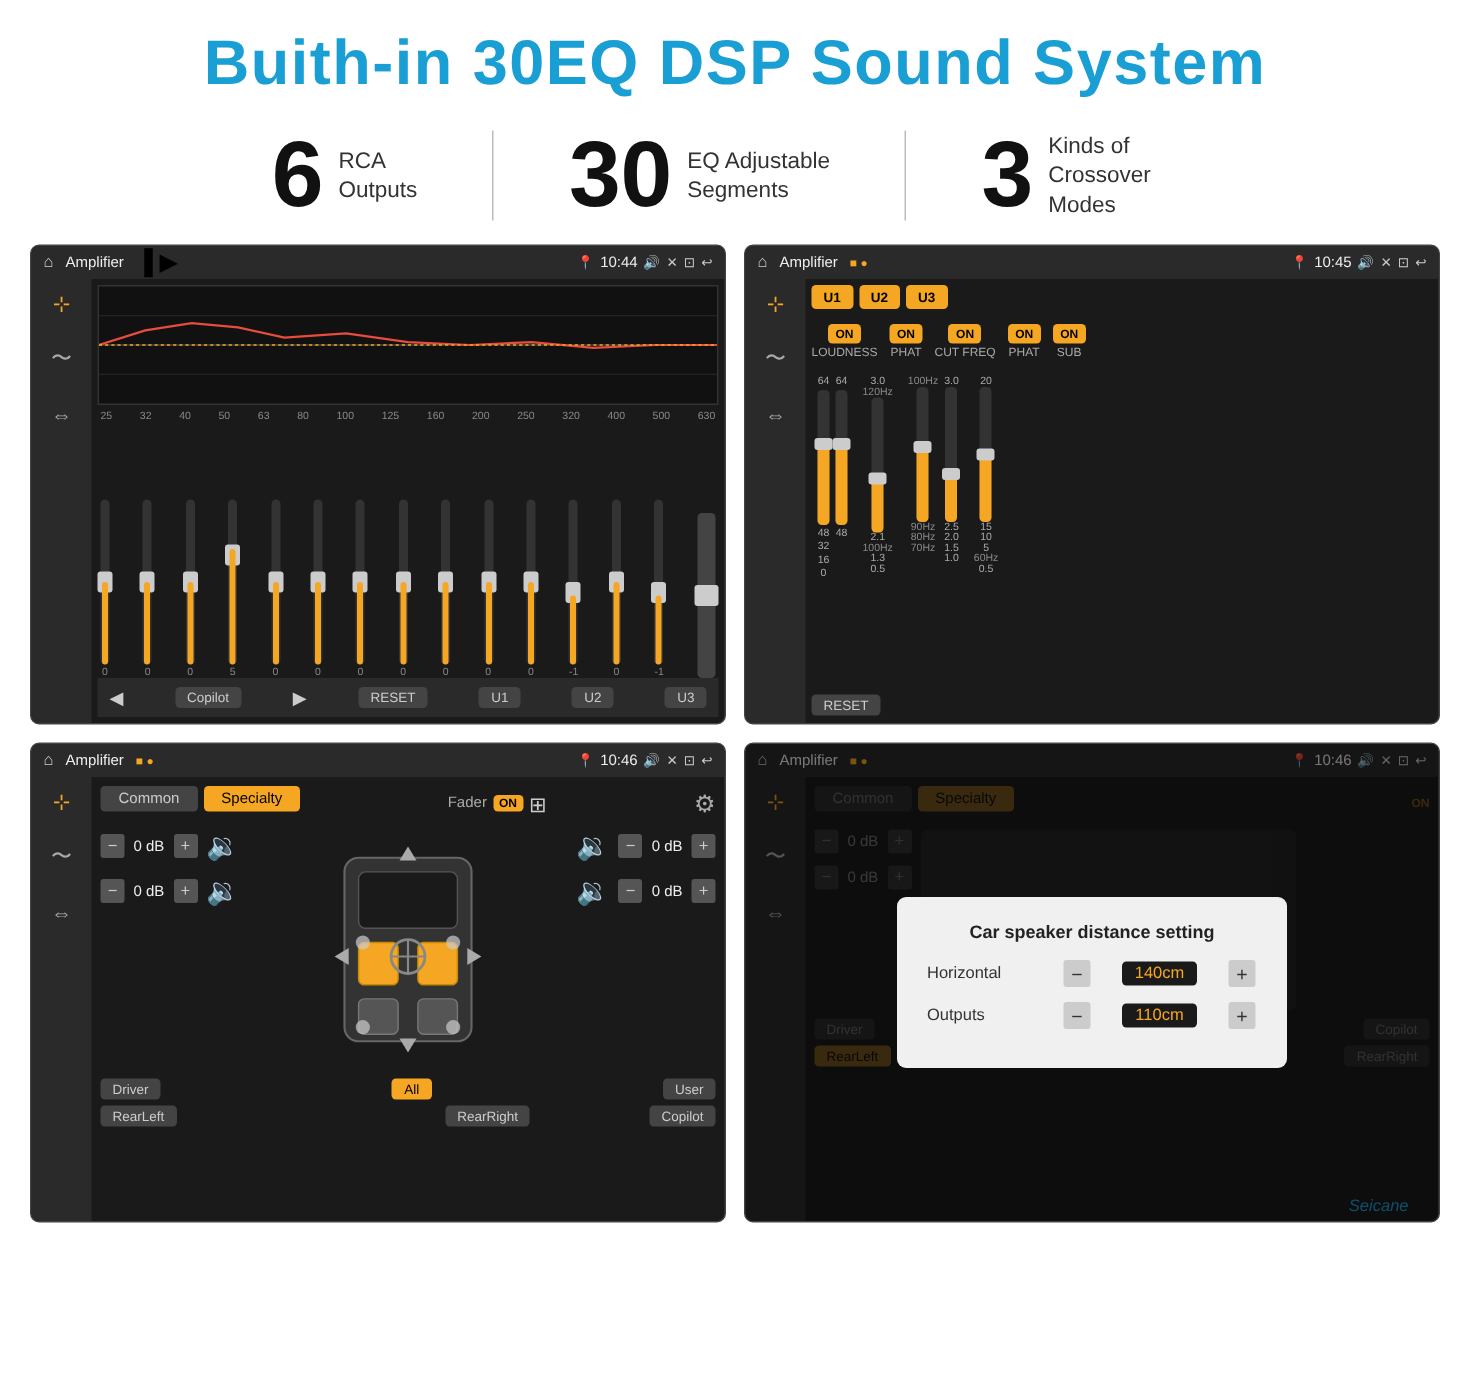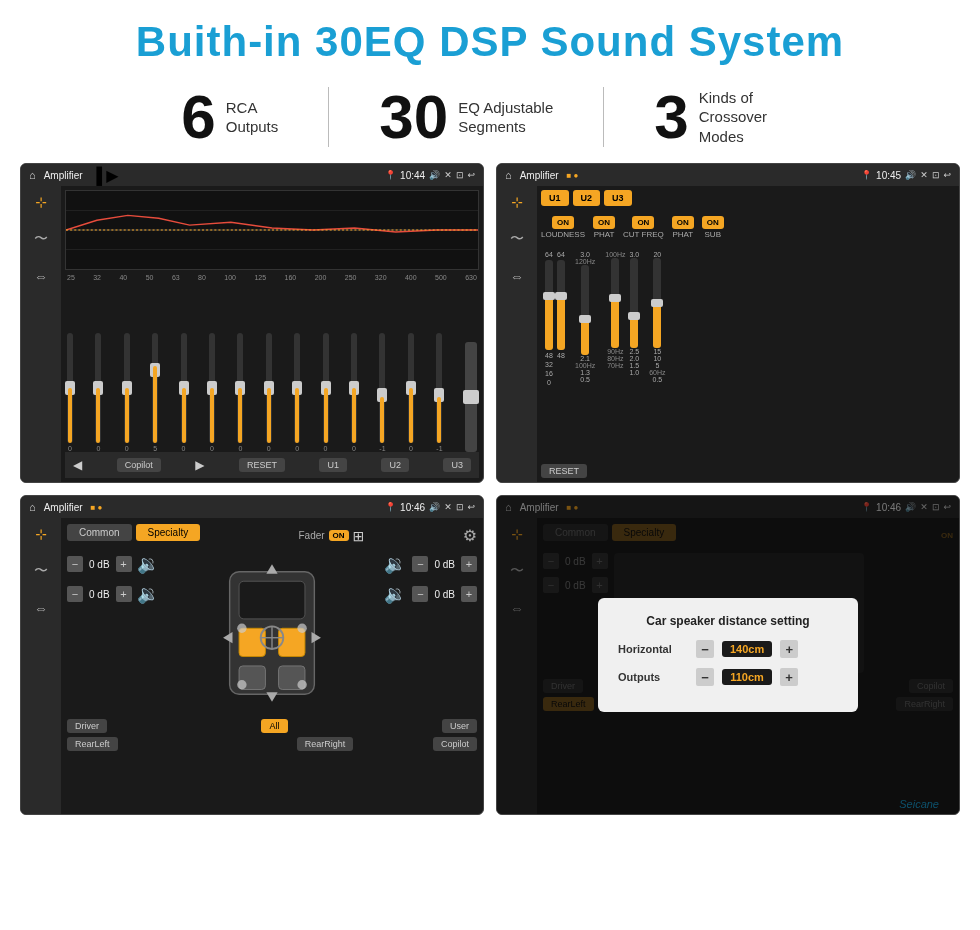--- a/index.html
+++ b/index.html
@@ -370,23 +370,22 @@
     .dialog-title {
       font-size: 12px;
       font-weight: bold;
       color: #222;
       margin-bottom: 12px;
       text-align: center;
     }
     .dialog-row {
       display: flex;
       align-items: center;
-      gap: 8px;
+      gap: 21px;
       margin-bottom: 10px;
-      font-weight: bold;
     }
     .dialog-label {
       font-size: 11px;
       color: #333;
       width: 70px;
     }
     .dialog-minus, .dialog-plus {
       width: 18px;
       height: 18px;
       background: #ccc;

